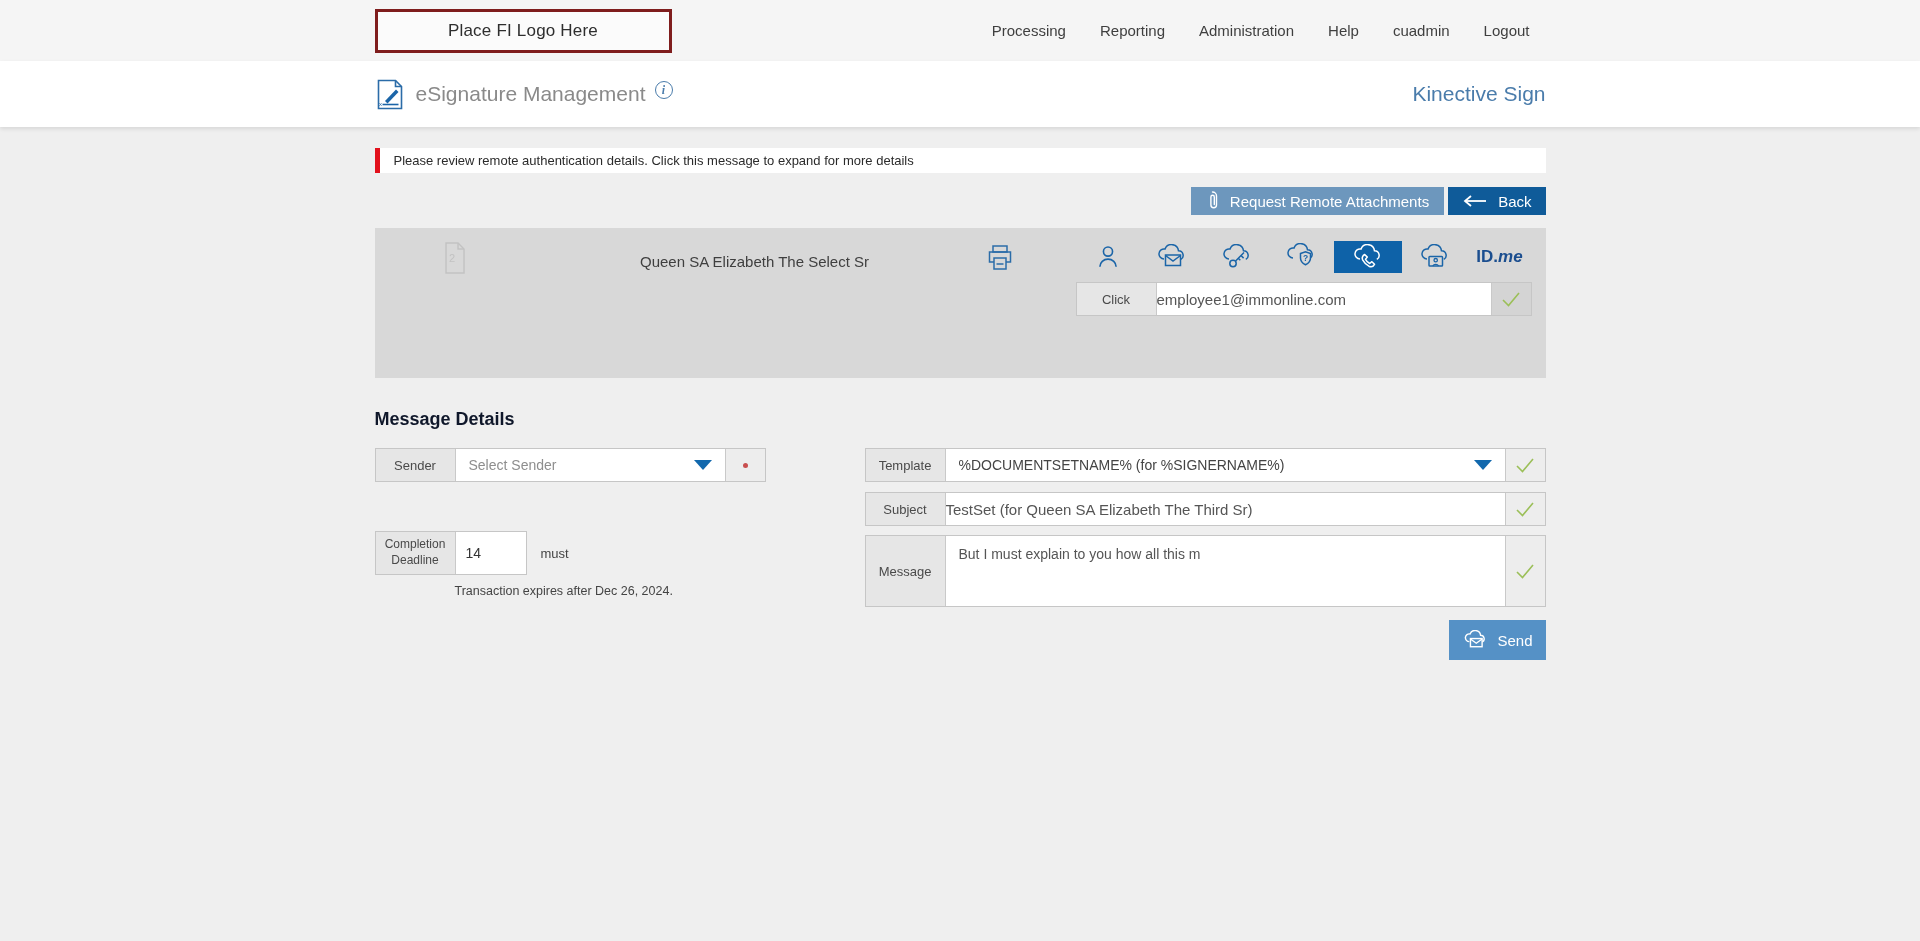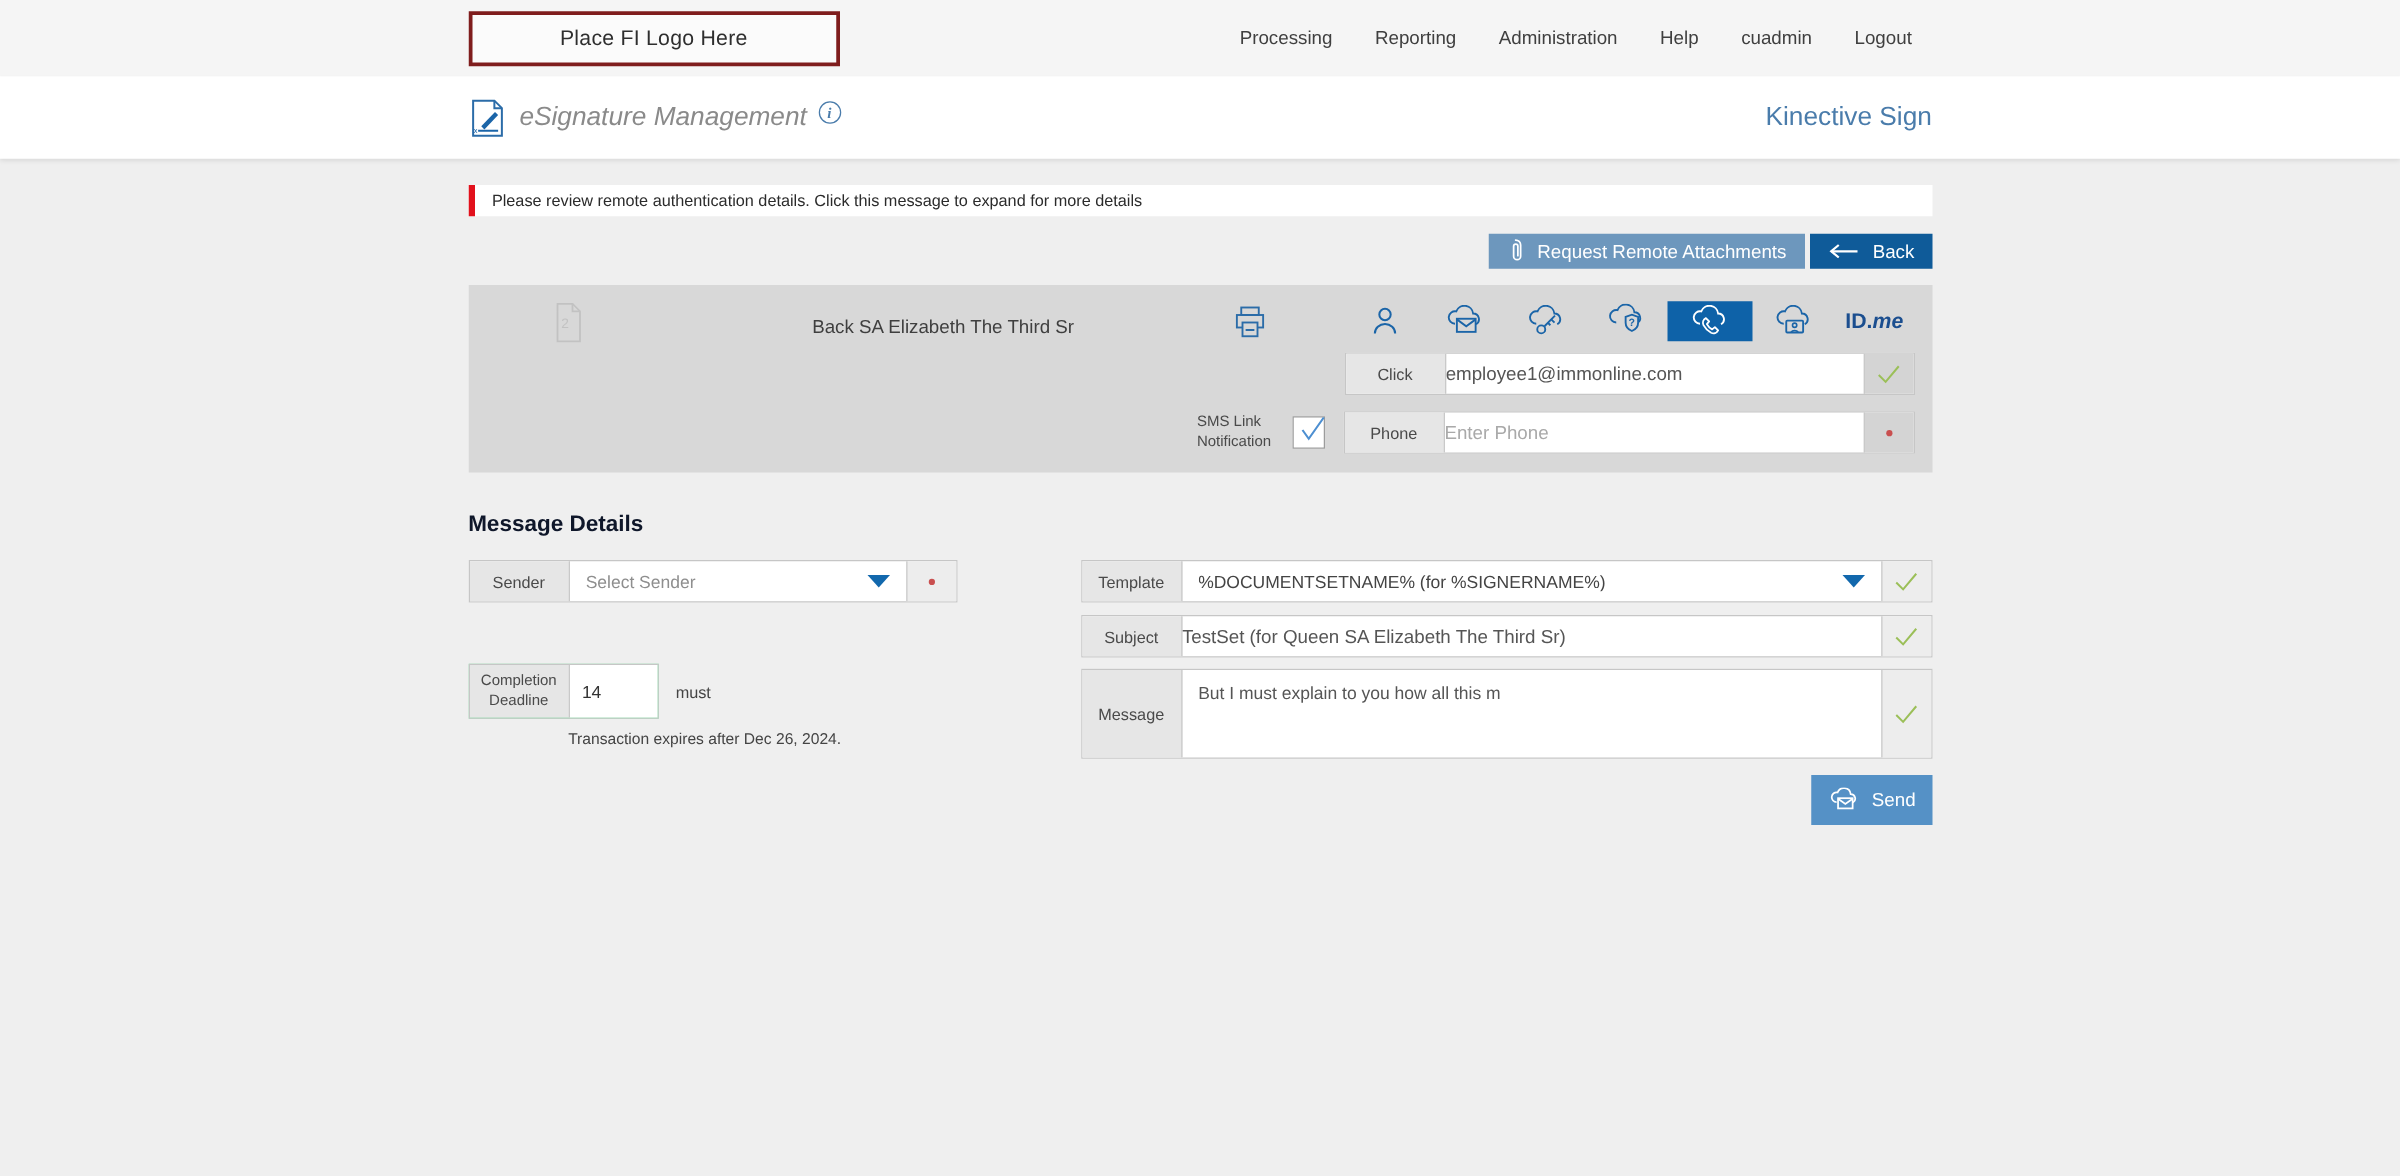--- a/index.html
+++ b/index.html
@@ -19,21 +19,21 @@
     width:297px; height:44px; border:3px solid #7f1d1d; background:#fbfbfb;
     display:flex; align-items:center; justify-content:center;
     font-size:17px; color:#2e2e2e; letter-spacing:.2px;
   }
   .main-nav { display:flex; gap:34px; font-size:15px; color:#3f3f3f; padding-right:16px; }
   .main-nav span { cursor:pointer; white-space:nowrap; }
 
   
   .header { background:#ffffff; height:66px; box-shadow:0 2px 4px rgba(0,0,0,.10); position:relative; z-index:2; }
   .header-inner { display:flex; align-items:center; height:100%; }
-  .page-title { font-size:21px; font-weight:400; color:#8a8a8a; margin-left:11px;font-style:italic; }
+  .page-title { font-size:21px; font-weight:400; color:#8a8a8a; margin-left:11px; }
   .info-icon {
     width:18px; height:18px; border:1px solid #4a7cab; border-radius:50%;
     color:#4a7cab; font-family:"Liberation Serif", serif; font-style:italic; font-weight:bold;
     font-size:12px; display:flex; align-items:center; justify-content:center;
     margin-left:9px; margin-top:-8px; cursor:pointer;
   }
   .brand { margin-left:auto; font-size:21px; color:#4a7cab; }
 
   
   .content { padding-top:21px; }
@@ -176,21 +176,21 @@
     <div class="signer-panel">
 
       <span class="doc-badge-icon">
         <svg width="24" height="34" viewBox="0 0 24 34">
           <path d="M3 2 h12 l6 6 v24 h-18 z" fill="none" stroke="#c2c2c2" stroke-width="1.4"></path>
           <path d="M15 2 v6 h6" fill="none" stroke="#c2c2c2" stroke-width="1.4"></path>
           <text x="9" y="21" font-size="11" fill="#c2c2c2" text-anchor="middle" font-family="Liberation Sans, sans-serif">2</text>
         </svg>
       </span>
 
-      <div class="signer-name">Back SA Elizabeth The Third Sr</div>
+      <div class="signer-name">Queen SA Elizabeth The Select Sr</div>
 
       <span class="printer-icon">
         <svg width="30" height="30" viewBox="0 0 30 30">
           <rect x="8" y="3" width="14" height="6" fill="none" stroke="#2b6ca8" stroke-width="1.5"></rect>
           <rect x="4.5" y="9" width="21" height="10" fill="none" stroke="#2b6ca8" stroke-width="1.5"></rect>
           <rect x="9" y="15" width="12" height="11" fill="#d8d8d8" stroke="#2b6ca8" stroke-width="1.5"></rect>
           <line x1="11.5" y1="21" x2="18.5" y2="21" stroke="#2b6ca8" stroke-width="1.5"></line>
         </svg>
       </span>
 
@@ -247,38 +247,20 @@
         <div class="field-row email-row">
           <div class="field-label">Click</div>
           <input class="field-input" type="text" value="employee1@immonline.com" style="">
           <div class="field-status">
             <svg width="20" height="17" viewBox="0 0 20 17">
               <polyline points="2,9 7.5,14.5 18,2" fill="none" stroke="#9bbf58" stroke-width="1.6"></polyline>
             </svg>
           </div>
         </div>
 
-        <div class="phone-line">
-          <div class="sms-label">
-            <div>SMS Link</div>
-            <div>Notification</div>
-          </div>
-          <div class="checkbox">
-            <svg width="26" height="26" viewBox="0 0 26 26">
-              <polyline points="5,13 10,20 22,3" fill="none" stroke="#4d8fd1" stroke-width="1.7"></polyline>
-            </svg>
-          </div>
-          <div class="field-row phone-row">
-            <div class="field-label">Phone</div>
-            <input class="field-input" type="text" placeholder="Enter Phone" style="">
-            <div class="field-status">
-              <span class="req-dot"></span>
-            </div>
-          </div>
-        </div>
 
       </div>
     </div>
 
     <h2 class="section-heading">Message Details</h2>
 
     <div class="details">
 
       <div class="col-left">
         <div class="field-row">

